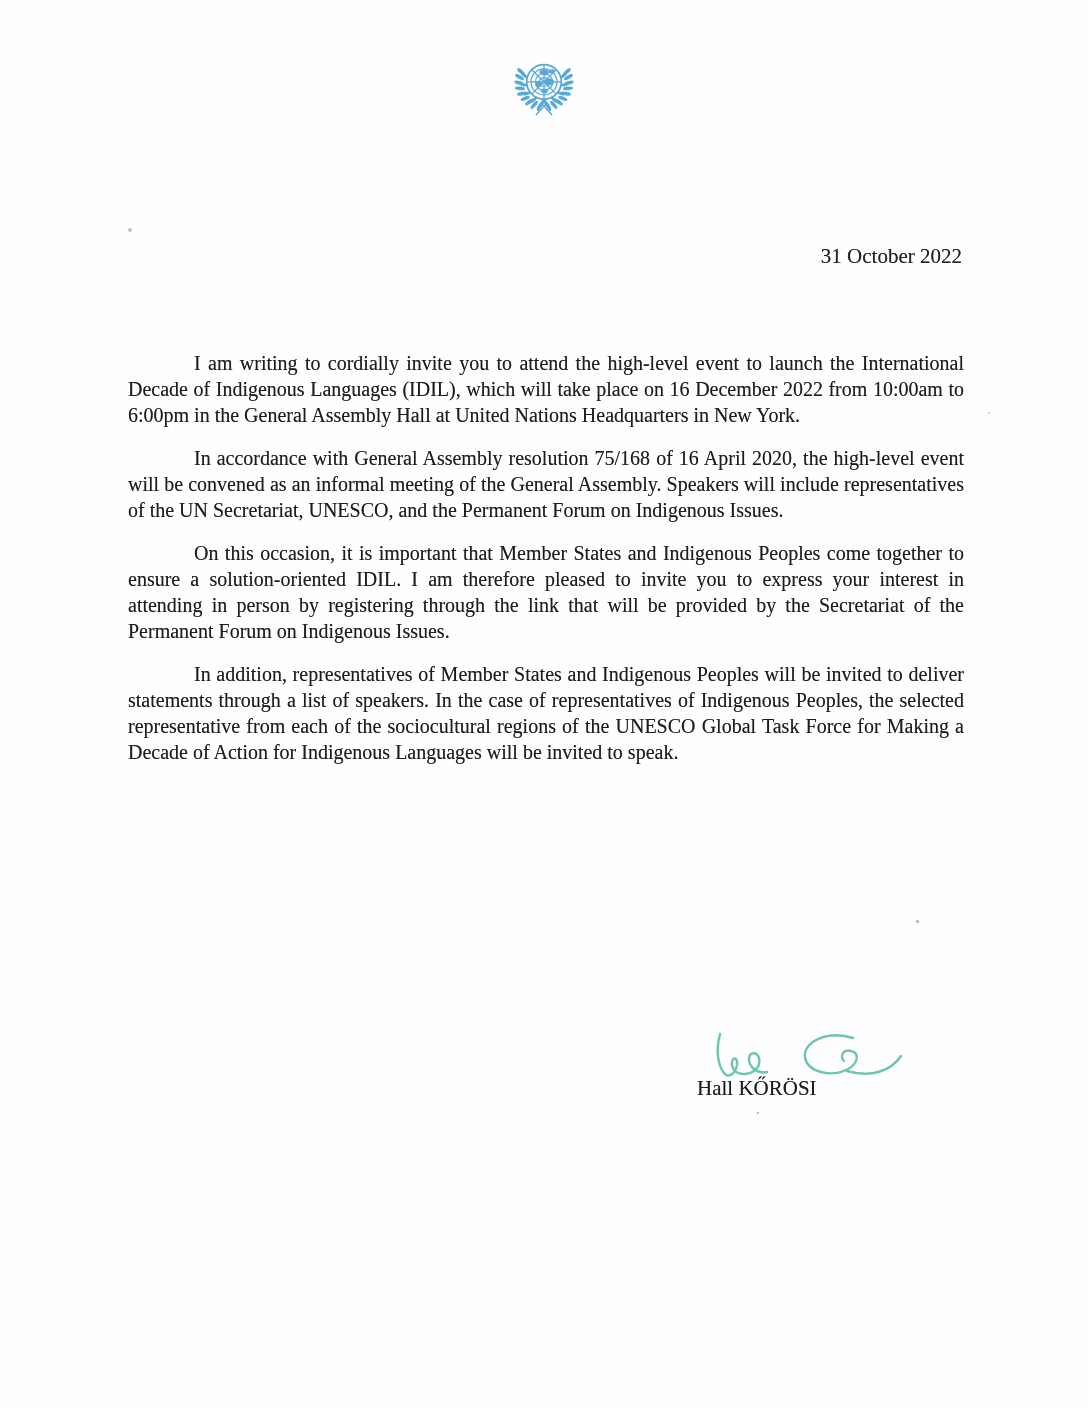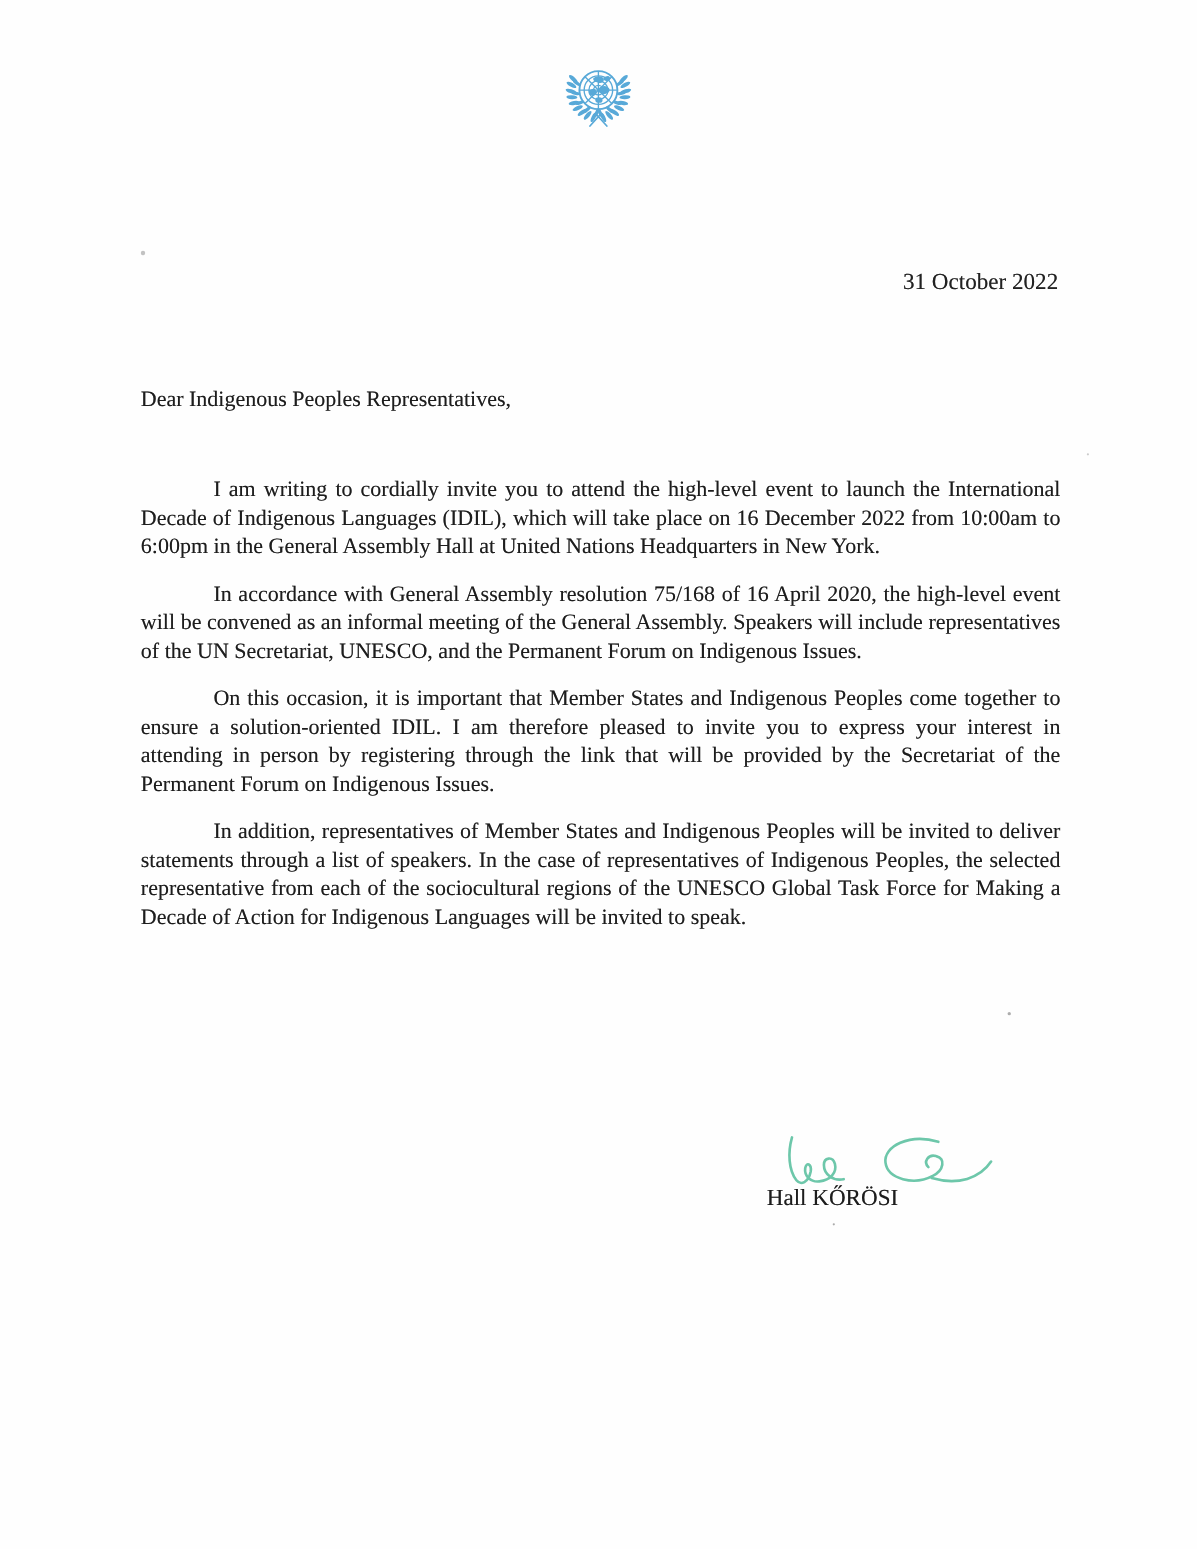--- a/index.html
+++ b/index.html
@@ -147,21 +147,20 @@
         </g>
 
         <path d="M42 65 L51 55 M58 65 L49 55" stroke="var(--emblem-color,#58a9d8)" stroke-width="1.6" fill="none" stroke-linecap="round"></path>
       </svg>
     </span>
   </header>
 
   <div class="date-line">31 October 2022</div>
 
   <main class="letter-body">
-    <p class="salutation">Dear Indigenous Peoples Representatives,</p>
     <p class="para">I am writing to cordially invite you to attend the high-level event to launch the International Decade of Indigenous Languages (IDIL), which will take place on 16 December 2022 from 10:00am to 6:00pm in the General Assembly Hall at United Nations Headquarters in New York.</p>
     <p class="para">In accordance with General Assembly resolution 75/168 of 16 April 2020, the high-level event will be convened as an informal meeting of the General Assembly. Speakers will include representatives of the UN Secretariat, UNESCO, and the Permanent Forum on Indigenous Issues.</p>
     <p class="para">On this occasion, it is important that Member States and Indigenous Peoples come together to ensure a solution-oriented IDIL. I am therefore pleased to invite you to express your interest in attending in person by registering through the link that will be provided by the Secretariat of the Permanent Forum on Indigenous Issues.</p>
     <p class="para">In addition, representatives of Member States and Indigenous Peoples will be invited to deliver statements through a list of speakers. In the case of representatives of Indigenous Peoples, the selected representative from each of the sociocultural regions of the UNESCO Global Task Force for Making a Decade of Action for Indigenous Languages will be invited to speak.</p>
   </main>
 
   <svg class="sig-scrawl" width="210" height="58" viewBox="0 0 210 58" aria-hidden="true">
     <g stroke="var(--ink-color,#5ec1a1)" stroke-width="2.4" fill="none" stroke-linecap="round" opacity="0.9">
       <path d="M25 6 C21 20 22 36 29 45 C33 50 40 47 42 37 C43 30 38 28 37 34 C36 41 42 47 50 46 C60 45 66 38 64 30 C62 23 54 24 54 31 C54 39 62 46 72 44"></path>
       <path d="M158 10 C132 2 108 14 110 29 C112 44 136 50 153 41 C163 36 165 25 156 23 C149 21 144 28 149 33"></path>

